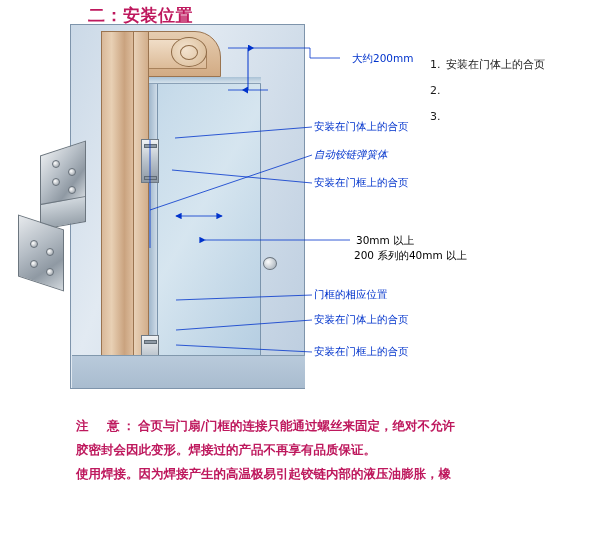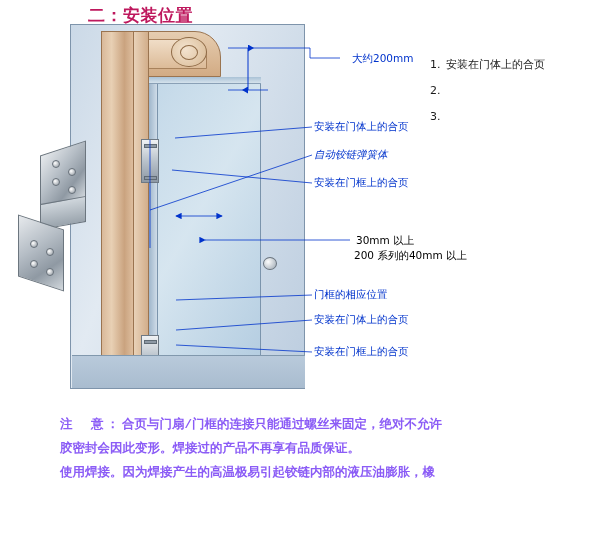--- a/index.html
+++ b/index.html
@@ -210,28 +210,27 @@
   
   .lines {
     position: absolute;
     left: 0; top: 0;
     width: 600px; height: 540px;
     pointer-events: none;
   }
   
   .warning {
     position: absolute;
-    left: 60px;
+    left: 76px;
     top: 414px;
     width: 500px;
     font-size: 12.5px;
-    color: #8b5cf6;
+    color: #be185d;
     line-height: 1.9;
     font-weight: bold;
-    font-family: Liberation Mono, monospace;
   }
   .warning .lead {
     letter-spacing: 3px;
   }
 </style>
 </head>
 <body>
 
 <div class="page">
 

